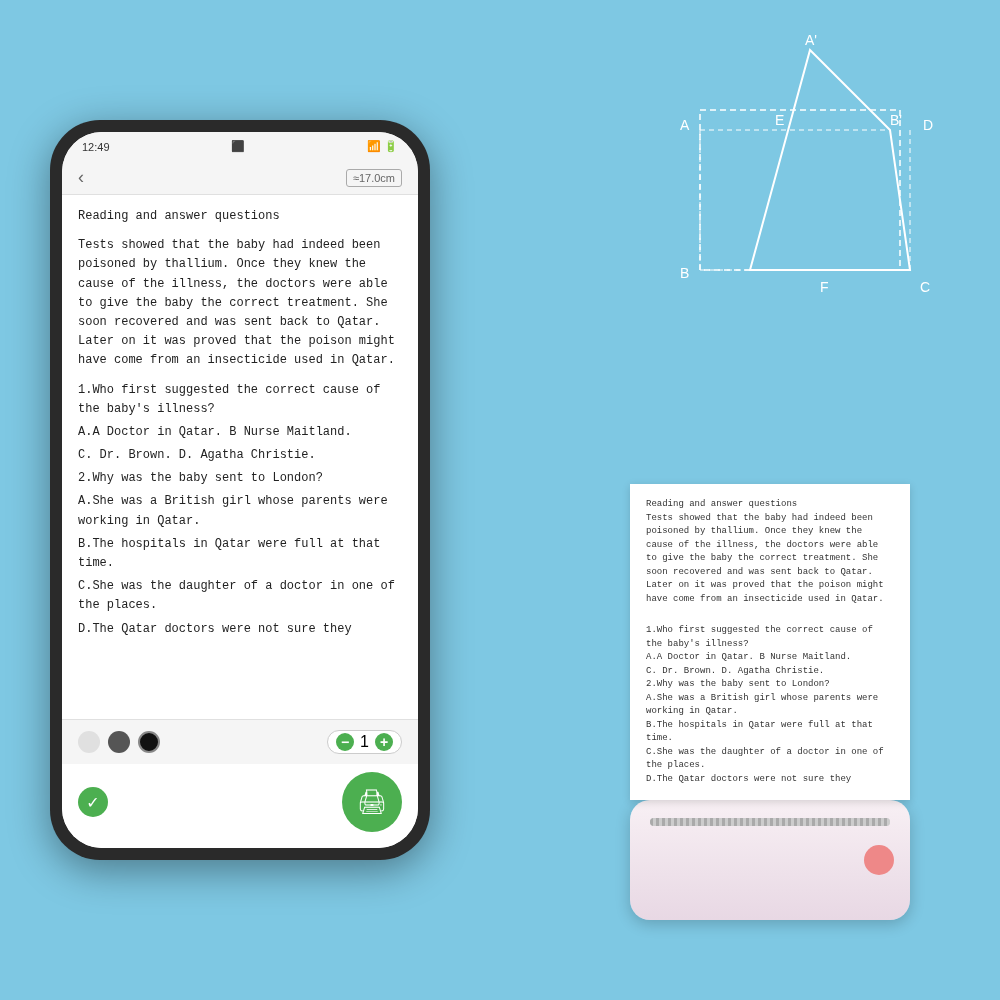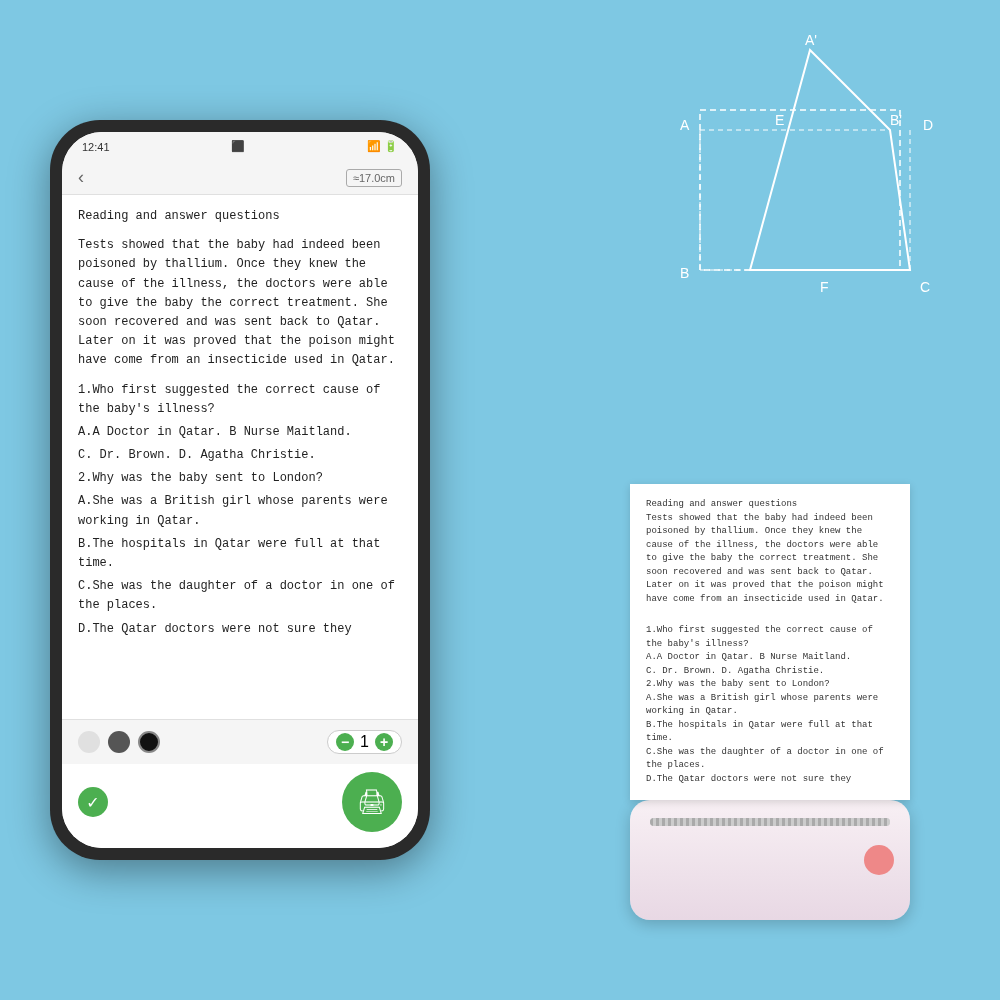--- a/index.html
+++ b/index.html
@@ -296,21 +296,21 @@
     <line x1="80" y1="100" x2="80" y2="240" stroke="white" stroke-width="1" stroke-dasharray="5,4"></line>
     <line x1="290" y1="100" x2="290" y2="240" stroke="white" stroke-width="1" stroke-dasharray="5,4"></line>
   </svg>
 </div>
 
 <div class="phone-container">
   <div class="phone-body">
     <div class="phone-screen">
 
       <div class="phone-status-bar">
-        <span>12:41</span>
+        <span>12:49</span>
         <span>⬛</span>
         <span>📶 🔋</span>
       </div>
 
       <div class="phone-nav-bar">
         <span class="back-arrow">‹</span>
         <span class="measure-label">≈17.0cm</span>
       </div>
 
       <div class="phone-content">

